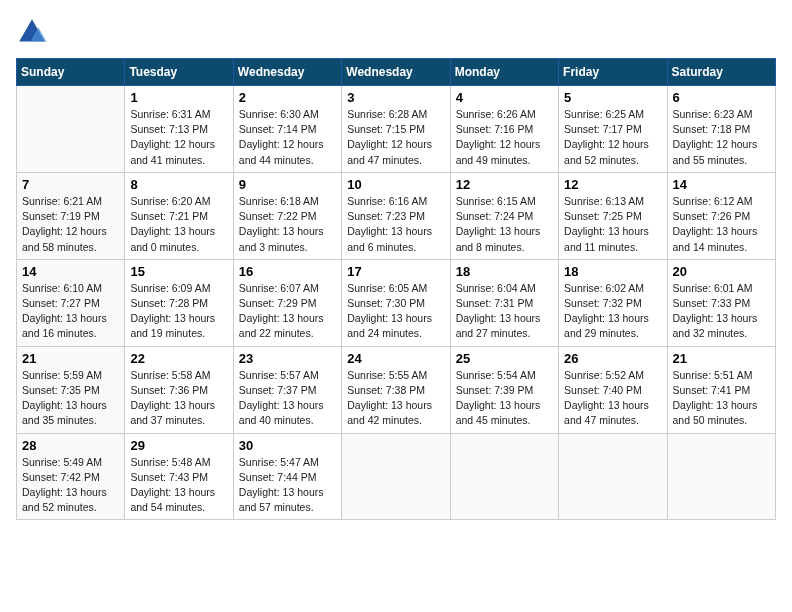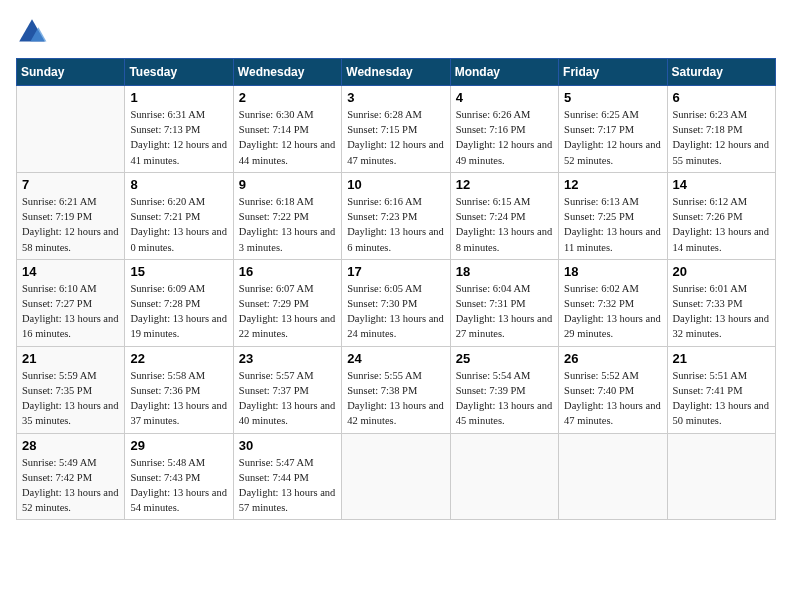--- a/index.html
+++ b/index.html
@@ -71,21 +71,20 @@
     .day-num {
       font-weight: bold;
       font-size: 13px;
       display: block;
       margin-bottom: 2px;
     }
     .day-info {
       font-size: 10.5px;
       color: #222;
       line-height: 1.45;
-      font-family: Liberation Serif, serif;
     }
     tbody tr td:first-child {
       background: #f9f9f9;
     }
     .empty-cell {
       background: #f9f9f9;
     }
   </style>
 </head>
 <body>

